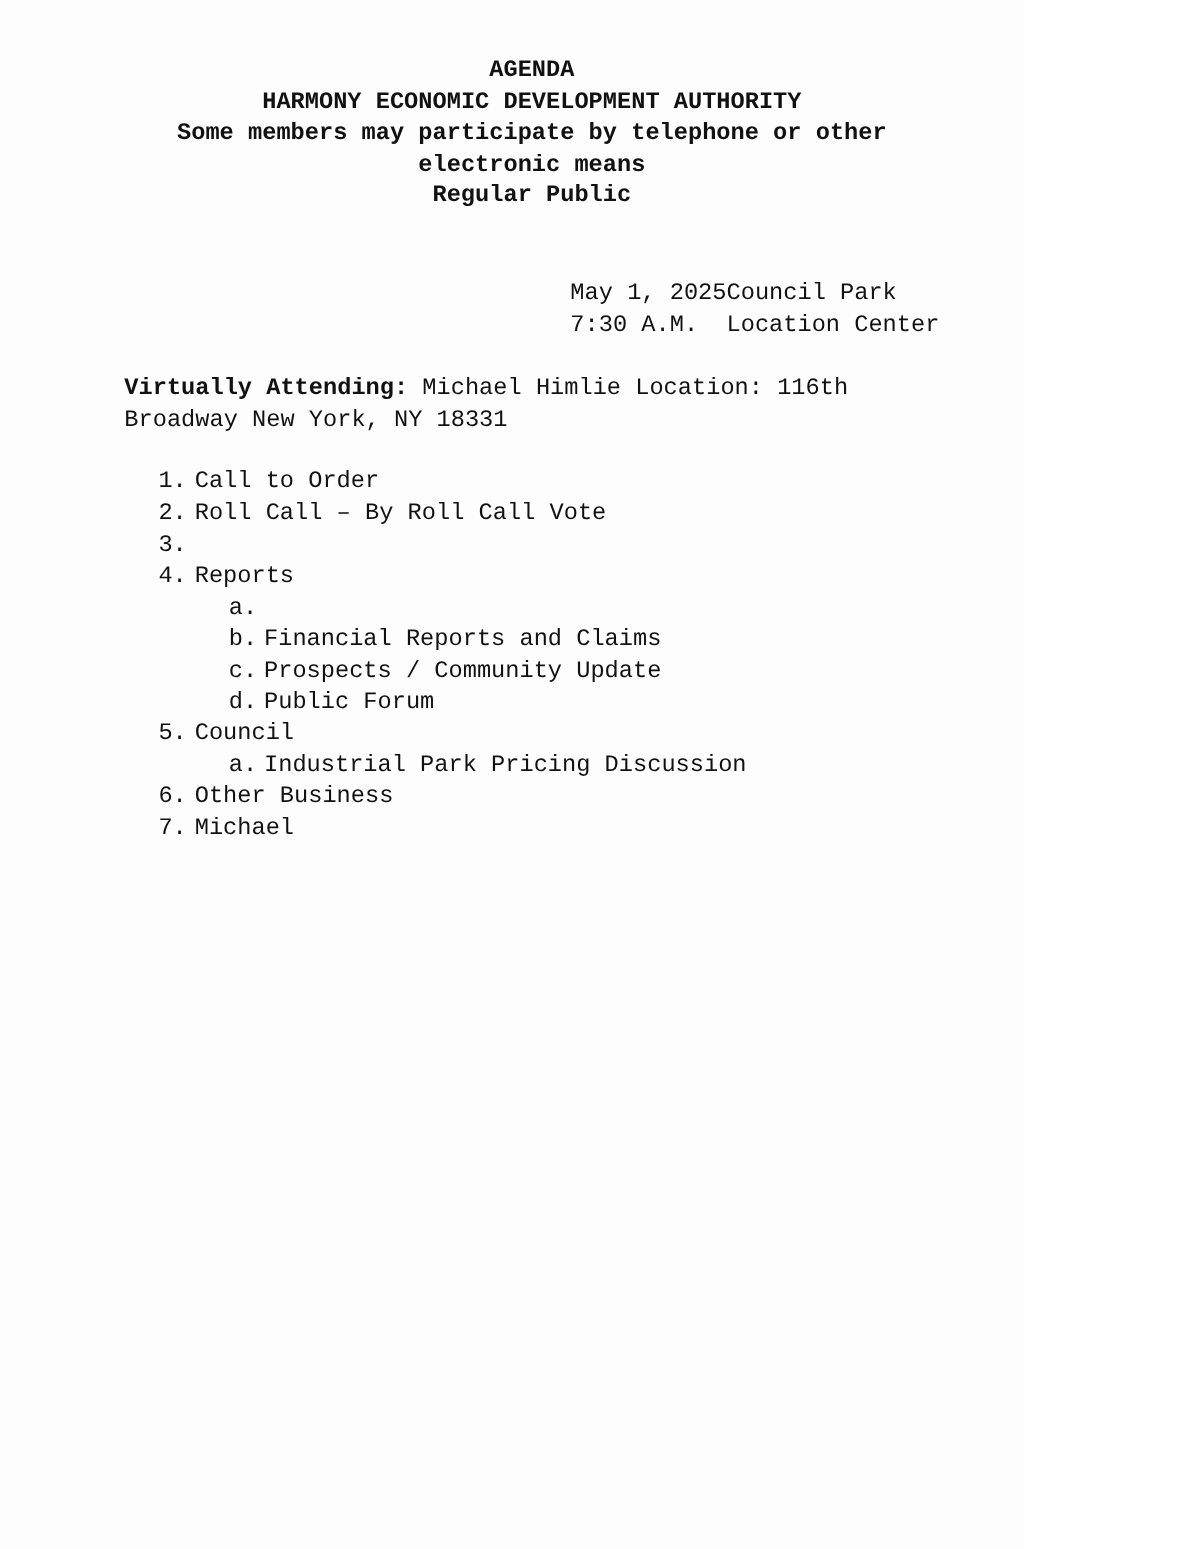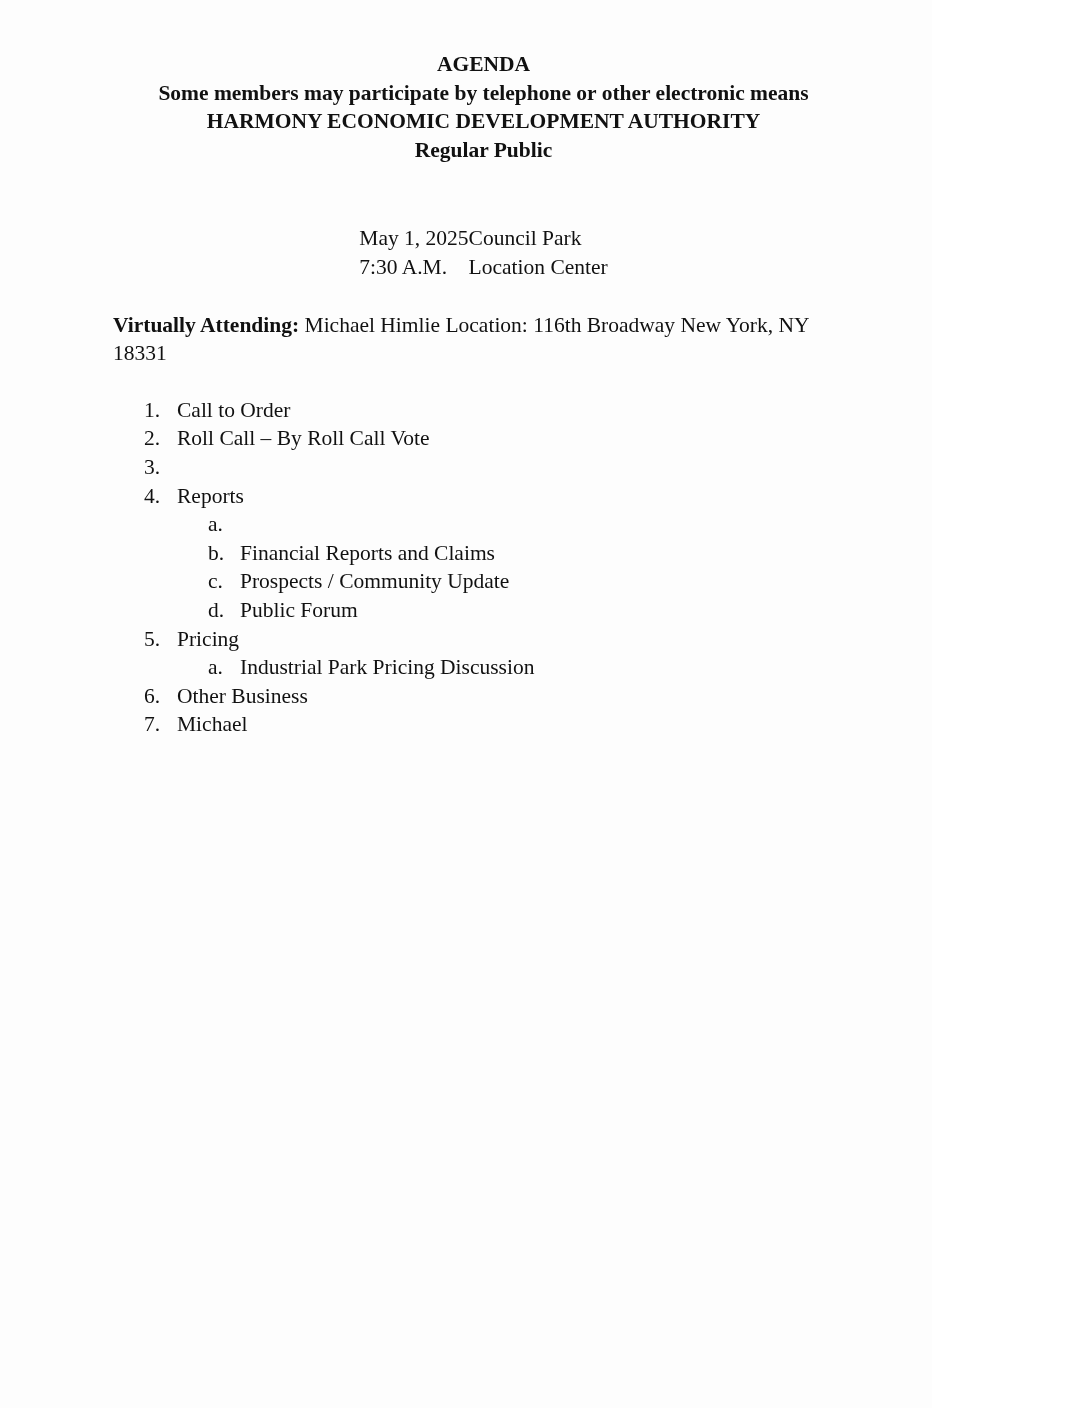--- a/index.html
+++ b/index.html
@@ -5,36 +5,36 @@
   html, body {
     margin: 0;
     padding: 0;
     background: #ffffff;
   }
   .page {
     position: relative;
     width: 932px;
     height: 1408px;
     background: #fdfdfd;
-    font-family: Liberation Serif, serif;
+    font-family: Liberation Mono, monospace;
     font-size: 21.5px;
     line-height: 28.6px;
     color: #111111;
     overflow: hidden;
   }
   .content {
     padding: 50px 78px 0 113px;
   }
   .doc-header {
     text-align: center;
     font-weight: bold;
   }
   .info-row {
     display: flex;
-    justify-content: center;
+    justify-content: flex-end;
     margin-top: 60px;
   }
   .info-left, .info-right {
     text-align: left;
   }
   .virtual-line {
     margin-top: 29px;
   }
   .bold {
     font-weight: bold;
@@ -61,22 +61,22 @@
   }
 </style>
 </head>
 <body>
 
 <div class="page">
   <div class="content">
 
     <div class="doc-header">
       <div>AGENDA</div>
+      <div>HARMONY ECONOMIC DEVELOPMENT AUTHORITY</div>
       <div>Some members may participate by telephone or other electronic means</div>
-      <div>HARMONY ECONOMIC DEVELOPMENT AUTHORITY</div>
       <div>Regular Public</div>
     </div>
 
     <div class="info-row">
       <div class="info-left">
         <div>May 1, 2025</div>
         <div>7:30 A.M.</div>
       </div>
       <div class="info-right">
         <div>Council Park</div>
@@ -112,21 +112,21 @@
         <div class="agenda-subitem-row">
           <span class="num">c.</span>
           <span class="lbl">Prospects / Community Update</span>
         </div>
         <div class="agenda-subitem-row">
           <span class="num">d.</span>
           <span class="lbl">Public Forum</span>
         </div>
         <div class="agenda-item-row">
           <span class="num">5.</span>
-          <span class="lbl">Pricing</span>
+          <span class="lbl">Council</span>
         </div>
         <div class="agenda-subitem-row">
           <span class="num">a.</span>
           <span class="lbl">Industrial Park Pricing Discussion</span>
         </div>
         <div class="agenda-item-row">
           <span class="num">6.</span>
           <span class="lbl">Other Business</span>
         </div>
         <div class="agenda-item-row">

